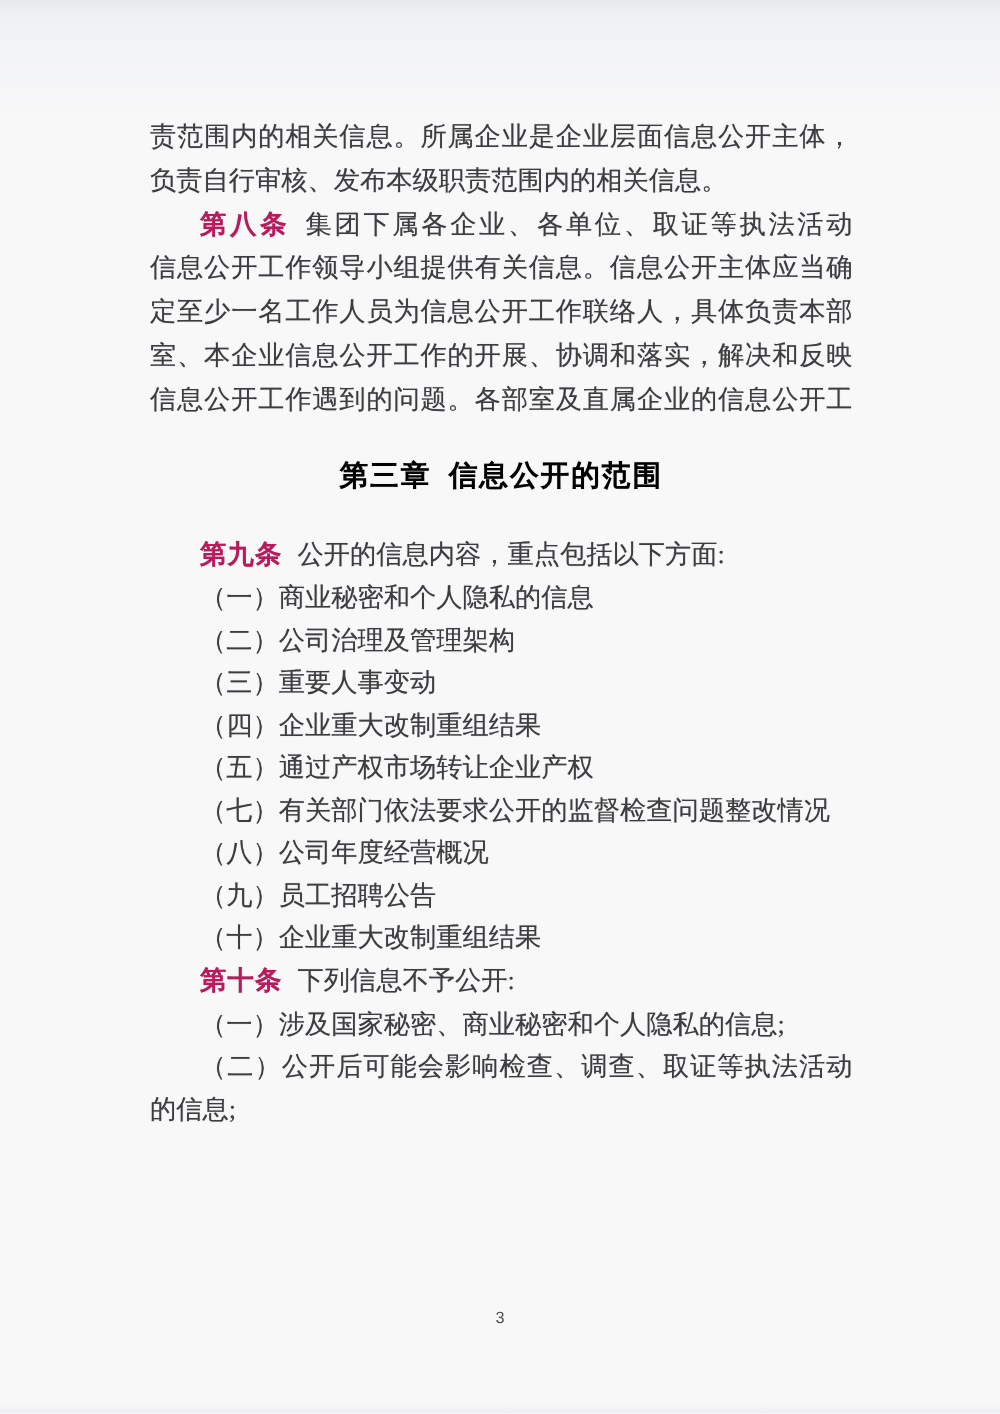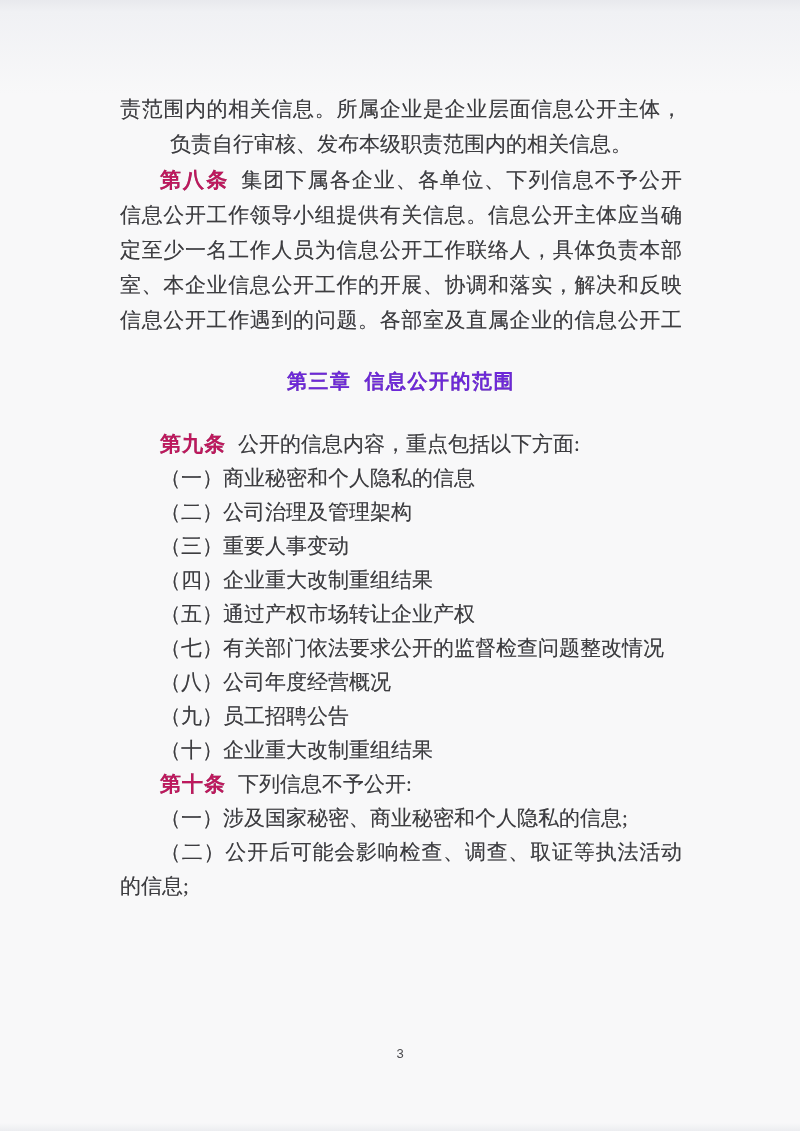--- a/index.html
+++ b/index.html
@@ -35,45 +35,45 @@
   }
   .content {
     position: absolute;
     left: 120px;
     top: 92px;
     width: 562px;
     color: #3d3d40;
     font-size: 21px;
     text-shadow: 0 0 0.6px rgba(70,70,75,0.55);
   }
-  .block-top .line { line-height: 35px; text-align: center; }
+  .block-top .line { line-height: 35px; }
   .block-bottom .line { line-height: 34px; }
   .line { text-align: left; }
   .fill {
     text-align: justify;
     text-align-last: justify;
   }
   .indent { padding-left: 40px; }
   .art {
     font-family: "Liberation Sans", "DejaVu Sans", sans-serif;
     font-weight: 700;
     color: #be185d;
     margin-right: 12px;
     letter-spacing: 1px;
   }
   .heading {
     margin: 26px 0 28px 0;
     line-height: 35px;
     text-align: center;
     font-family: "Liberation Sans", "DejaVu Sans", sans-serif;
     font-weight: 700;
-    font-size: 20px;
+    font-size: 23px;
     letter-spacing: 1.5px;
     word-spacing: 6px;
-    color: #6d28d9;
+    color: #000000;
   }
   .pagenum {
     position: absolute;
     left: 0;
     right: 0;
     bottom: 70px;
     text-align: center;
     font-family: "Liberation Sans", "DejaVu Sans", sans-serif;
     font-size: 13px;
     color: #4a4a4e;
@@ -81,21 +81,21 @@
 </style>
 </head>
 <body>
 
 <div class="page">
   <div class="content">
 
     <div class="block-top">
       <div class="line fill">责范围内的相关信息。所属企业是企业层面信息公开主体，</div>
       <div class="line">负责自行审核、发布本级职责范围内的相关信息。</div>
-      <div class="line fill indent"><span class="art">第八条</span><span>集团下属各企业、各单位、下列信息不予公开</span></div>
+      <div class="line fill indent"><span class="art">第八条</span><span>集团下属各企业、各单位、取证等执法活动</span></div>
       <div class="line fill">信息公开工作领导小组提供有关信息。信息公开主体应当确</div>
       <div class="line fill">定至少一名工作人员为信息公开工作联络人，具体负责本部</div>
       <div class="line fill">室、本企业信息公开工作的开展、协调和落实，解决和反映</div>
       <div class="line fill">信息公开工作遇到的问题。各部室及直属企业的信息公开工</div>
     </div>
 
     <div class="heading">第三章 信息公开的范围</div>
 
     <div class="block-bottom">
       <div class="line indent"><span class="art">第九条</span><span>公开的信息内容，重点包括以下方面:</span></div>

